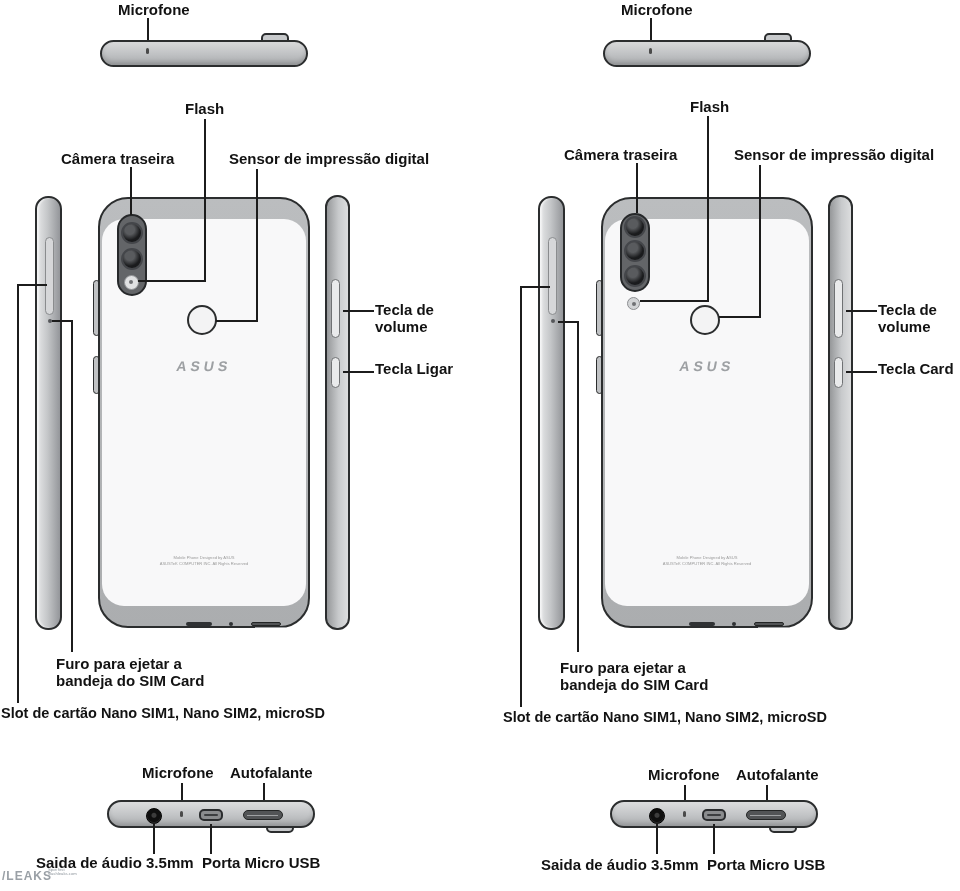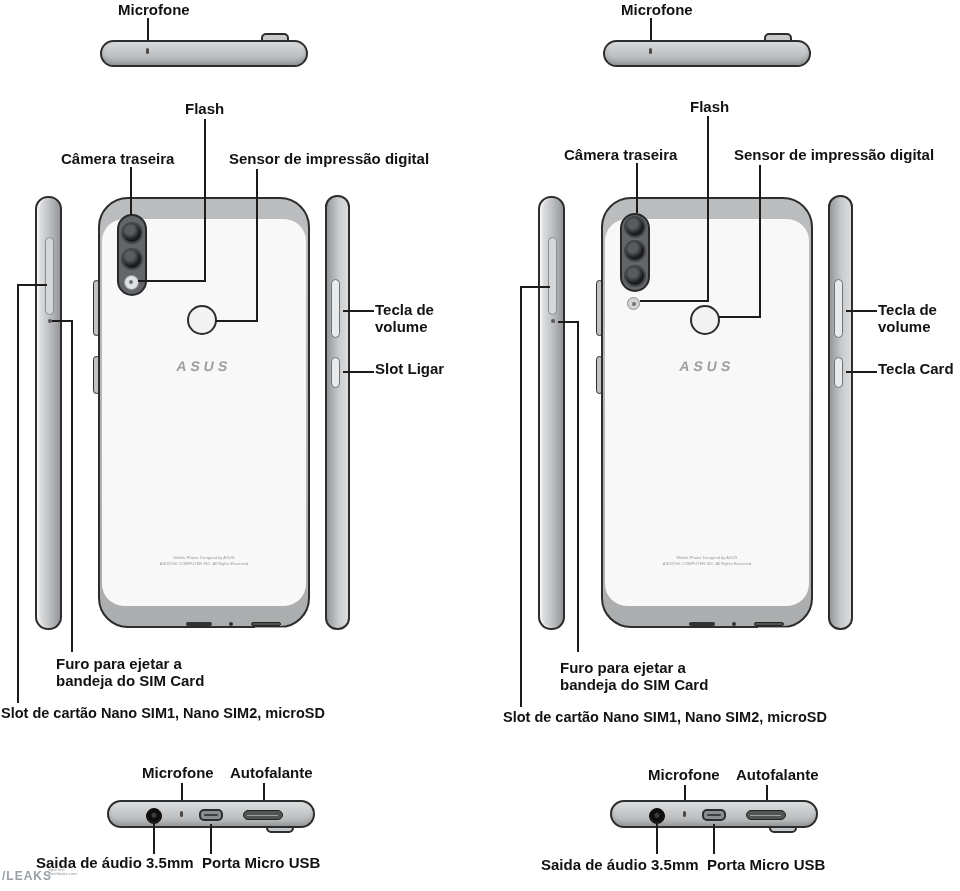--- a/index.html
+++ b/index.html
@@ -132,21 +132,21 @@
     <div class="key pwr"></div>
 
     <div class="line vline" style="left:130px;top:167px;height:48px"></div>
     <div class="line vline" style="left:204px;top:119px;height:163px"></div>
     <div class="line hline" style="left:138px;top:280px;width:68px"></div>
     <div class="line vline" style="left:256px;top:169px;height:153px"></div>
     <div class="line hline" style="left:216px;top:320px;width:42px"></div>
     <div class="line hline" style="left:343px;top:310px;width:31px"></div>
     <div class="line hline" style="left:343px;top:371px;width:31px"></div>
     <div class="lbl wrap" style="left:375px;top:301px;width:72px">Tecla de volume</div>
-    <div class="lbl" style="left:375px;top:360px">Slot Ligar</div>
+    <div class="lbl" style="left:375px;top:360px">Tecla Ligar</div>
 
     <div class="line hline" style="left:52px;top:320px;width:21px"></div>
     <div class="line vline" style="left:71px;top:320px;height:332px"></div>
     <div class="line hline" style="left:17px;top:284px;width:30px"></div>
     <div class="line vline" style="left:17px;top:284px;height:419px"></div>
     <div class="lbl wrap" style="left:56px;top:655px;width:152px">Furo para ejetar a bandeja do SIM Card</div>
     <div class="lbl" style="left:1px;top:705px;font-size:14.5px">Slot de cartão Nano SIM1, Nano SIM2, microSD</div>
 
     <div class="lbl" style="left:142px;top:764px">Microfone</div>
     <div class="lbl" style="left:230px;top:764px">Autofalante</div>

